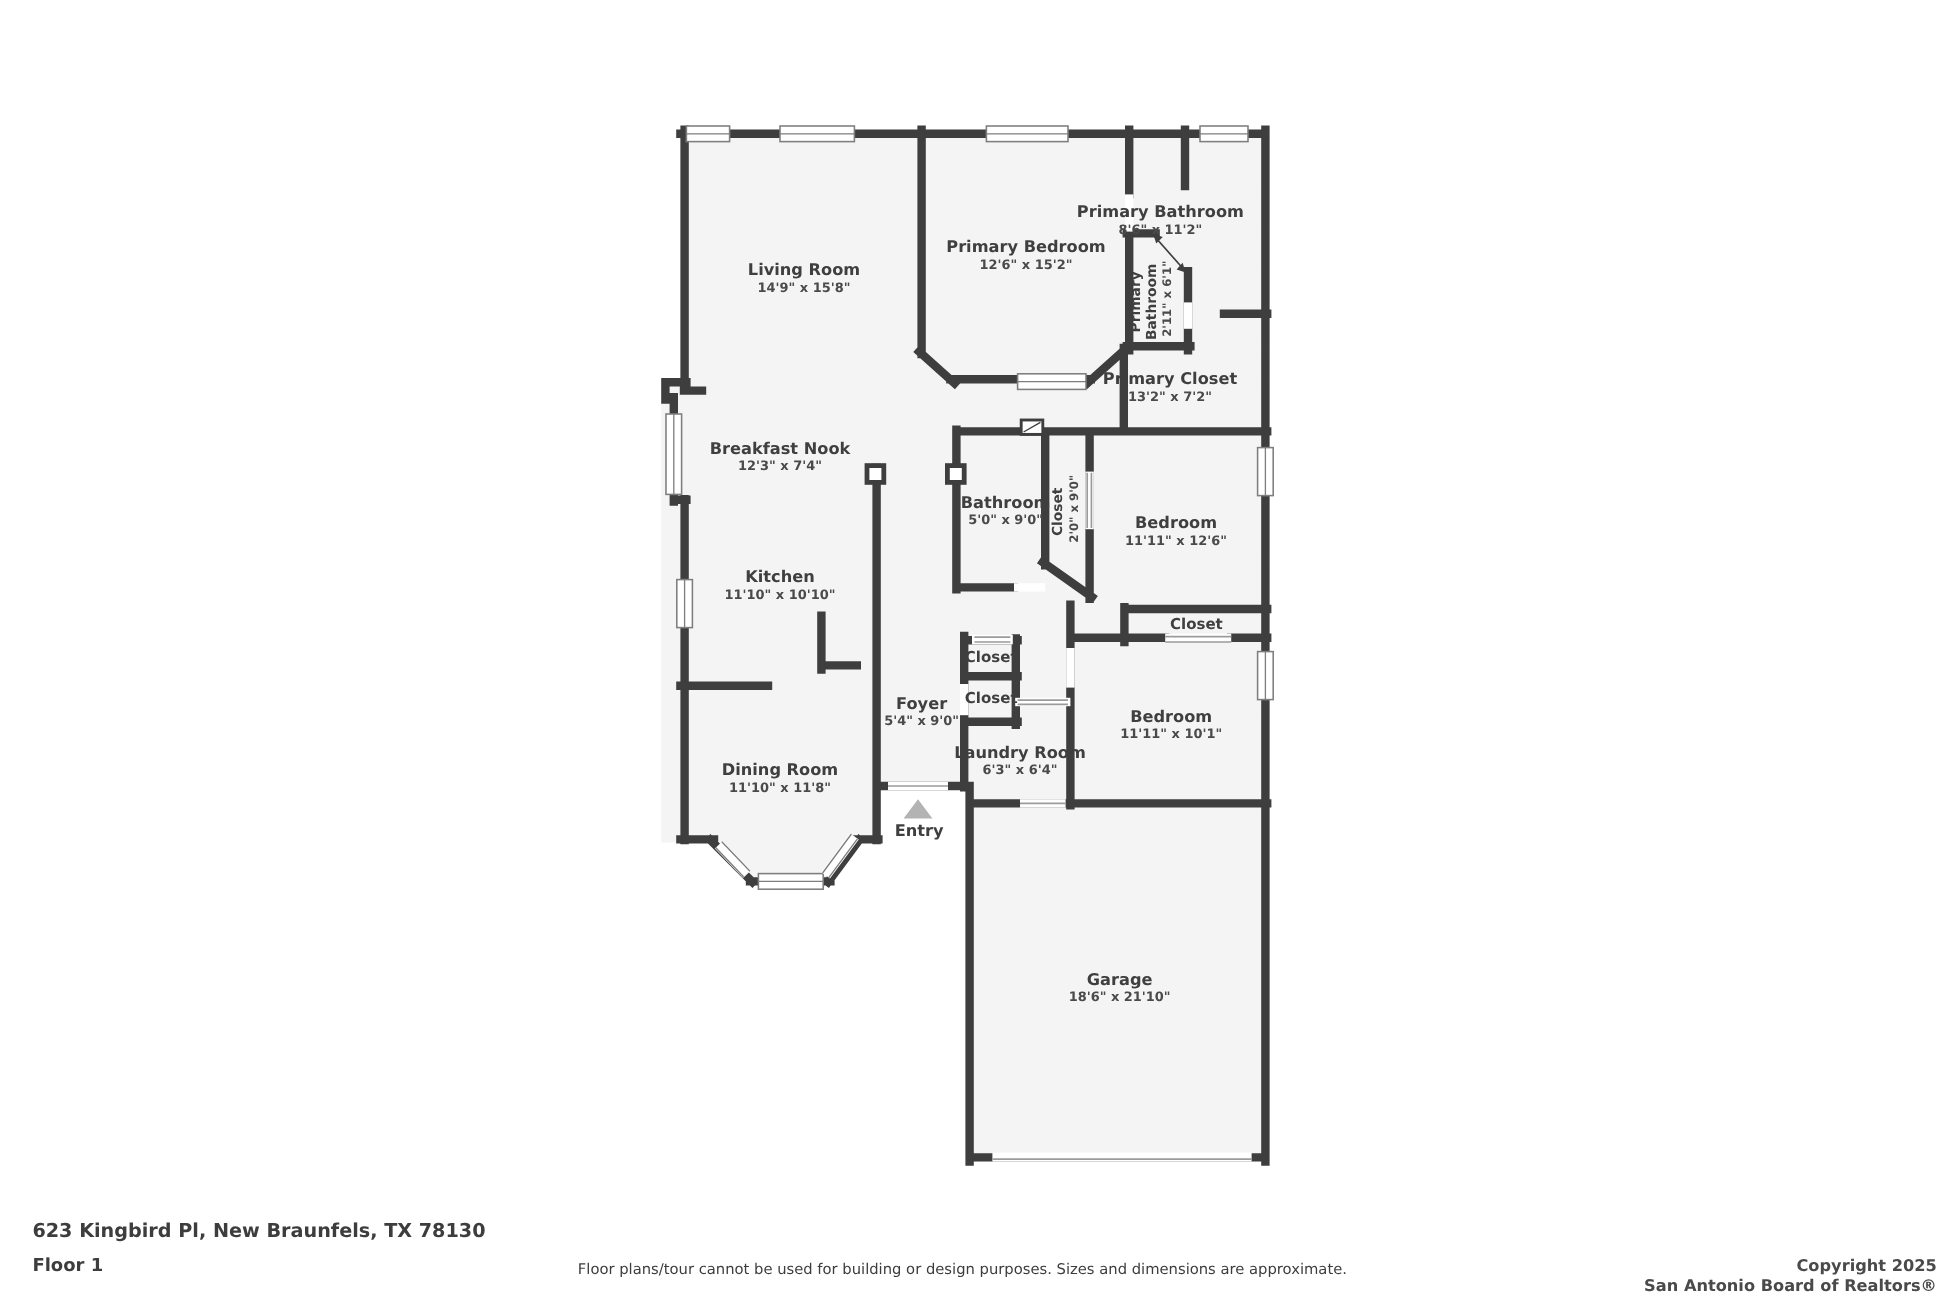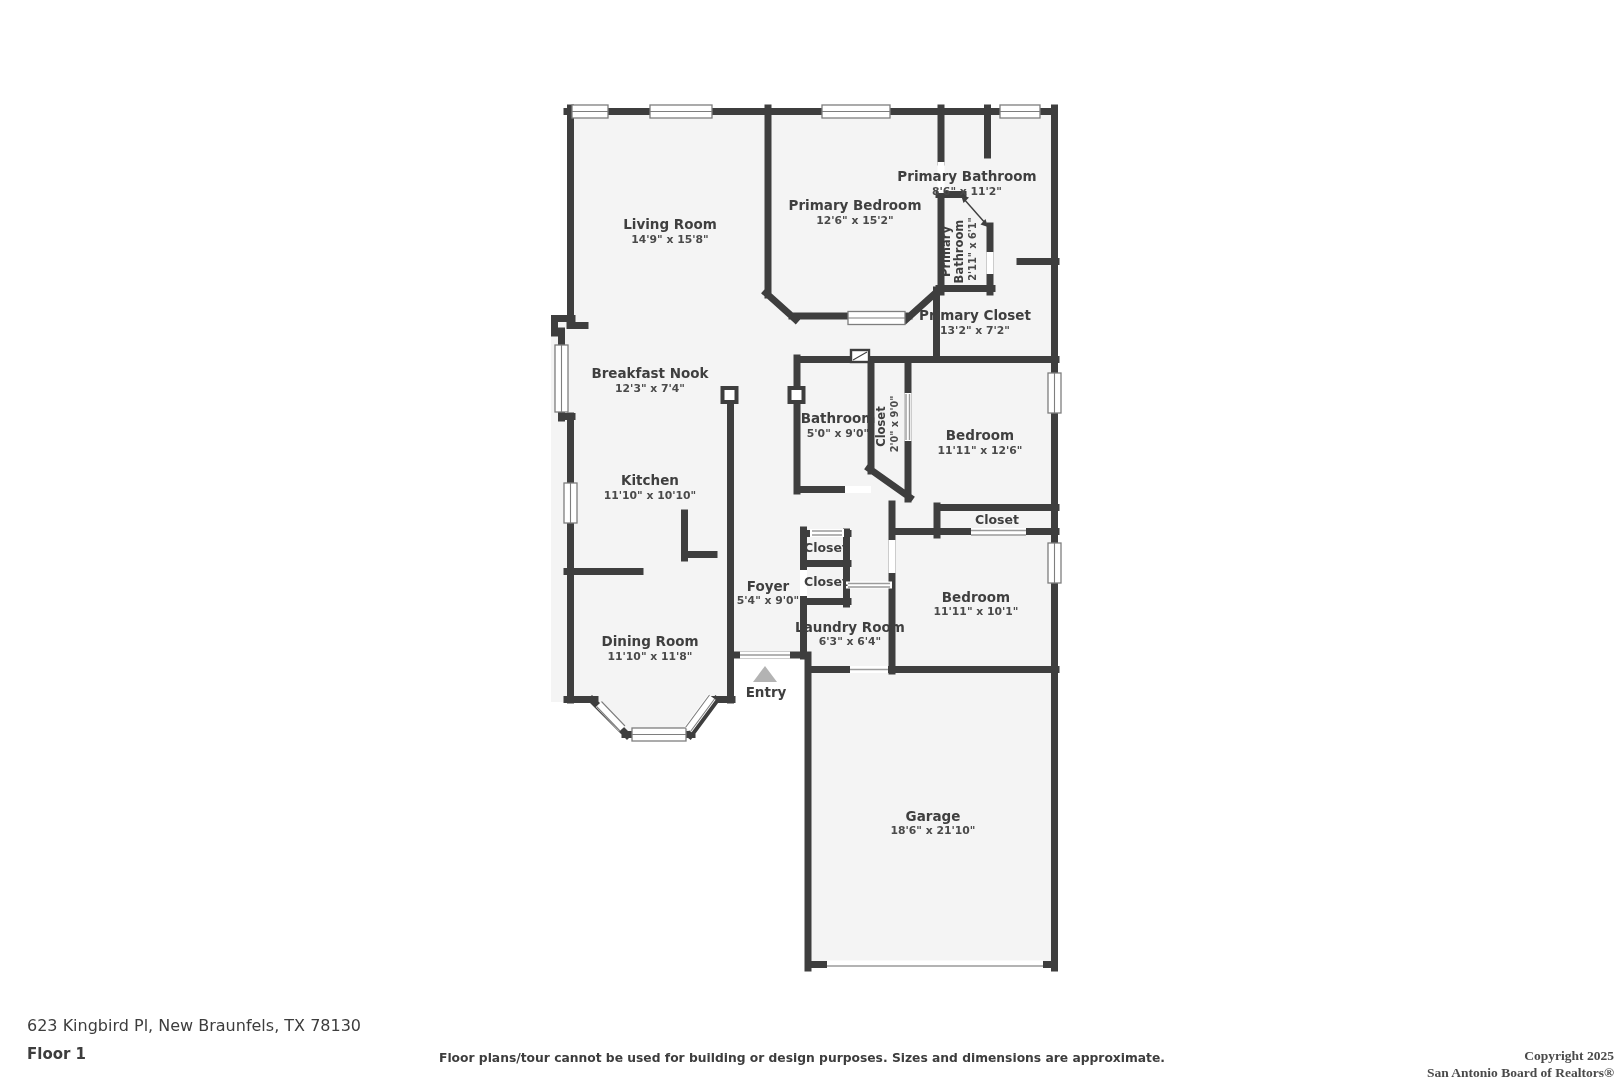--- a/index.html
+++ b/index.html
@@ -8,27 +8,27 @@
   .plan-svg{position:absolute;left:0;top:0;}
 
   
   .room-name{font:bold 13.5px "DejaVu Sans","Liberation Sans",sans-serif;fill:#3f3f3f;text-anchor:middle;}
   .room-dims{font:bold 10.8px "DejaVu Sans","Liberation Sans",sans-serif;fill:#4a4a4a;text-anchor:middle;}
   .closet-name{font:bold 12.5px "DejaVu Sans","Liberation Sans",sans-serif;fill:#3f3f3f;text-anchor:middle;}
   .rot-name{font:bold 11.5px "DejaVu Sans","Liberation Sans",sans-serif;fill:#3f3f3f;text-anchor:middle;}
   .rot-dims{font:bold 9.8px "DejaVu Sans","Liberation Sans",sans-serif;fill:#4a4a4a;text-anchor:middle;}
 
   
-  .footer-address{position:absolute;left:27px;top:1016px;font-size:16px;font-weight:normal;color:#3d3d3d;}
+  .footer-address{position:absolute;left:27px;top:1016px;font-size:16px;font-weight:bold;color:#3d3d3d;}
   .footer-floor{position:absolute;left:27px;top:1045px;font-size:15px;font-weight:bold;color:#3d3d3d;text-align:right;}
   .footer-disclaimer{position:absolute;left:0;right:16px;top:1051px;text-align:center;
-                     font-size:12.3px;font-weight:bold;color:#3d3d3d;}
+                     font-size:12.3px;font-weight:normal;color:#3d3d3d;}
   .footer-copyright{position:absolute;right:6px;top:1047px;text-align:right;
                     font-size:13.5px;font-weight:bold;color:#4a4a4a;line-height:17px;
-                    text-shadow:-1px -1px 0 #fff,1px -1px 0 #fff,-1px 1px 0 #fff,1px 1px 0 #fff,0 2px 2px rgba(255,255,255,.9);font-family:Liberation Serif, serif;}
+                    text-shadow:-1px -1px 0 #fff,1px -1px 0 #fff,-1px 1px 0 #fff,1px 1px 0 #fff,0 2px 2px rgba(255,255,255,.9);}
 </style>
 </head>
 <body>
 
 <div class="stage">
 
   <svg class="plan-svg" width="1620" height="1080" viewBox="0 0 1620 1080" xmlns="http://www.w3.org/2000/svg">
 
     <path fill="#f4f4f4" d="M567,108 L1058,108 L1058,968 L805,968 L805,658 L730,658 L730,702 L715,702 L691,737 L626,737 L600,702 L551,702 L551,318 L567,318 Z"></path>
 

